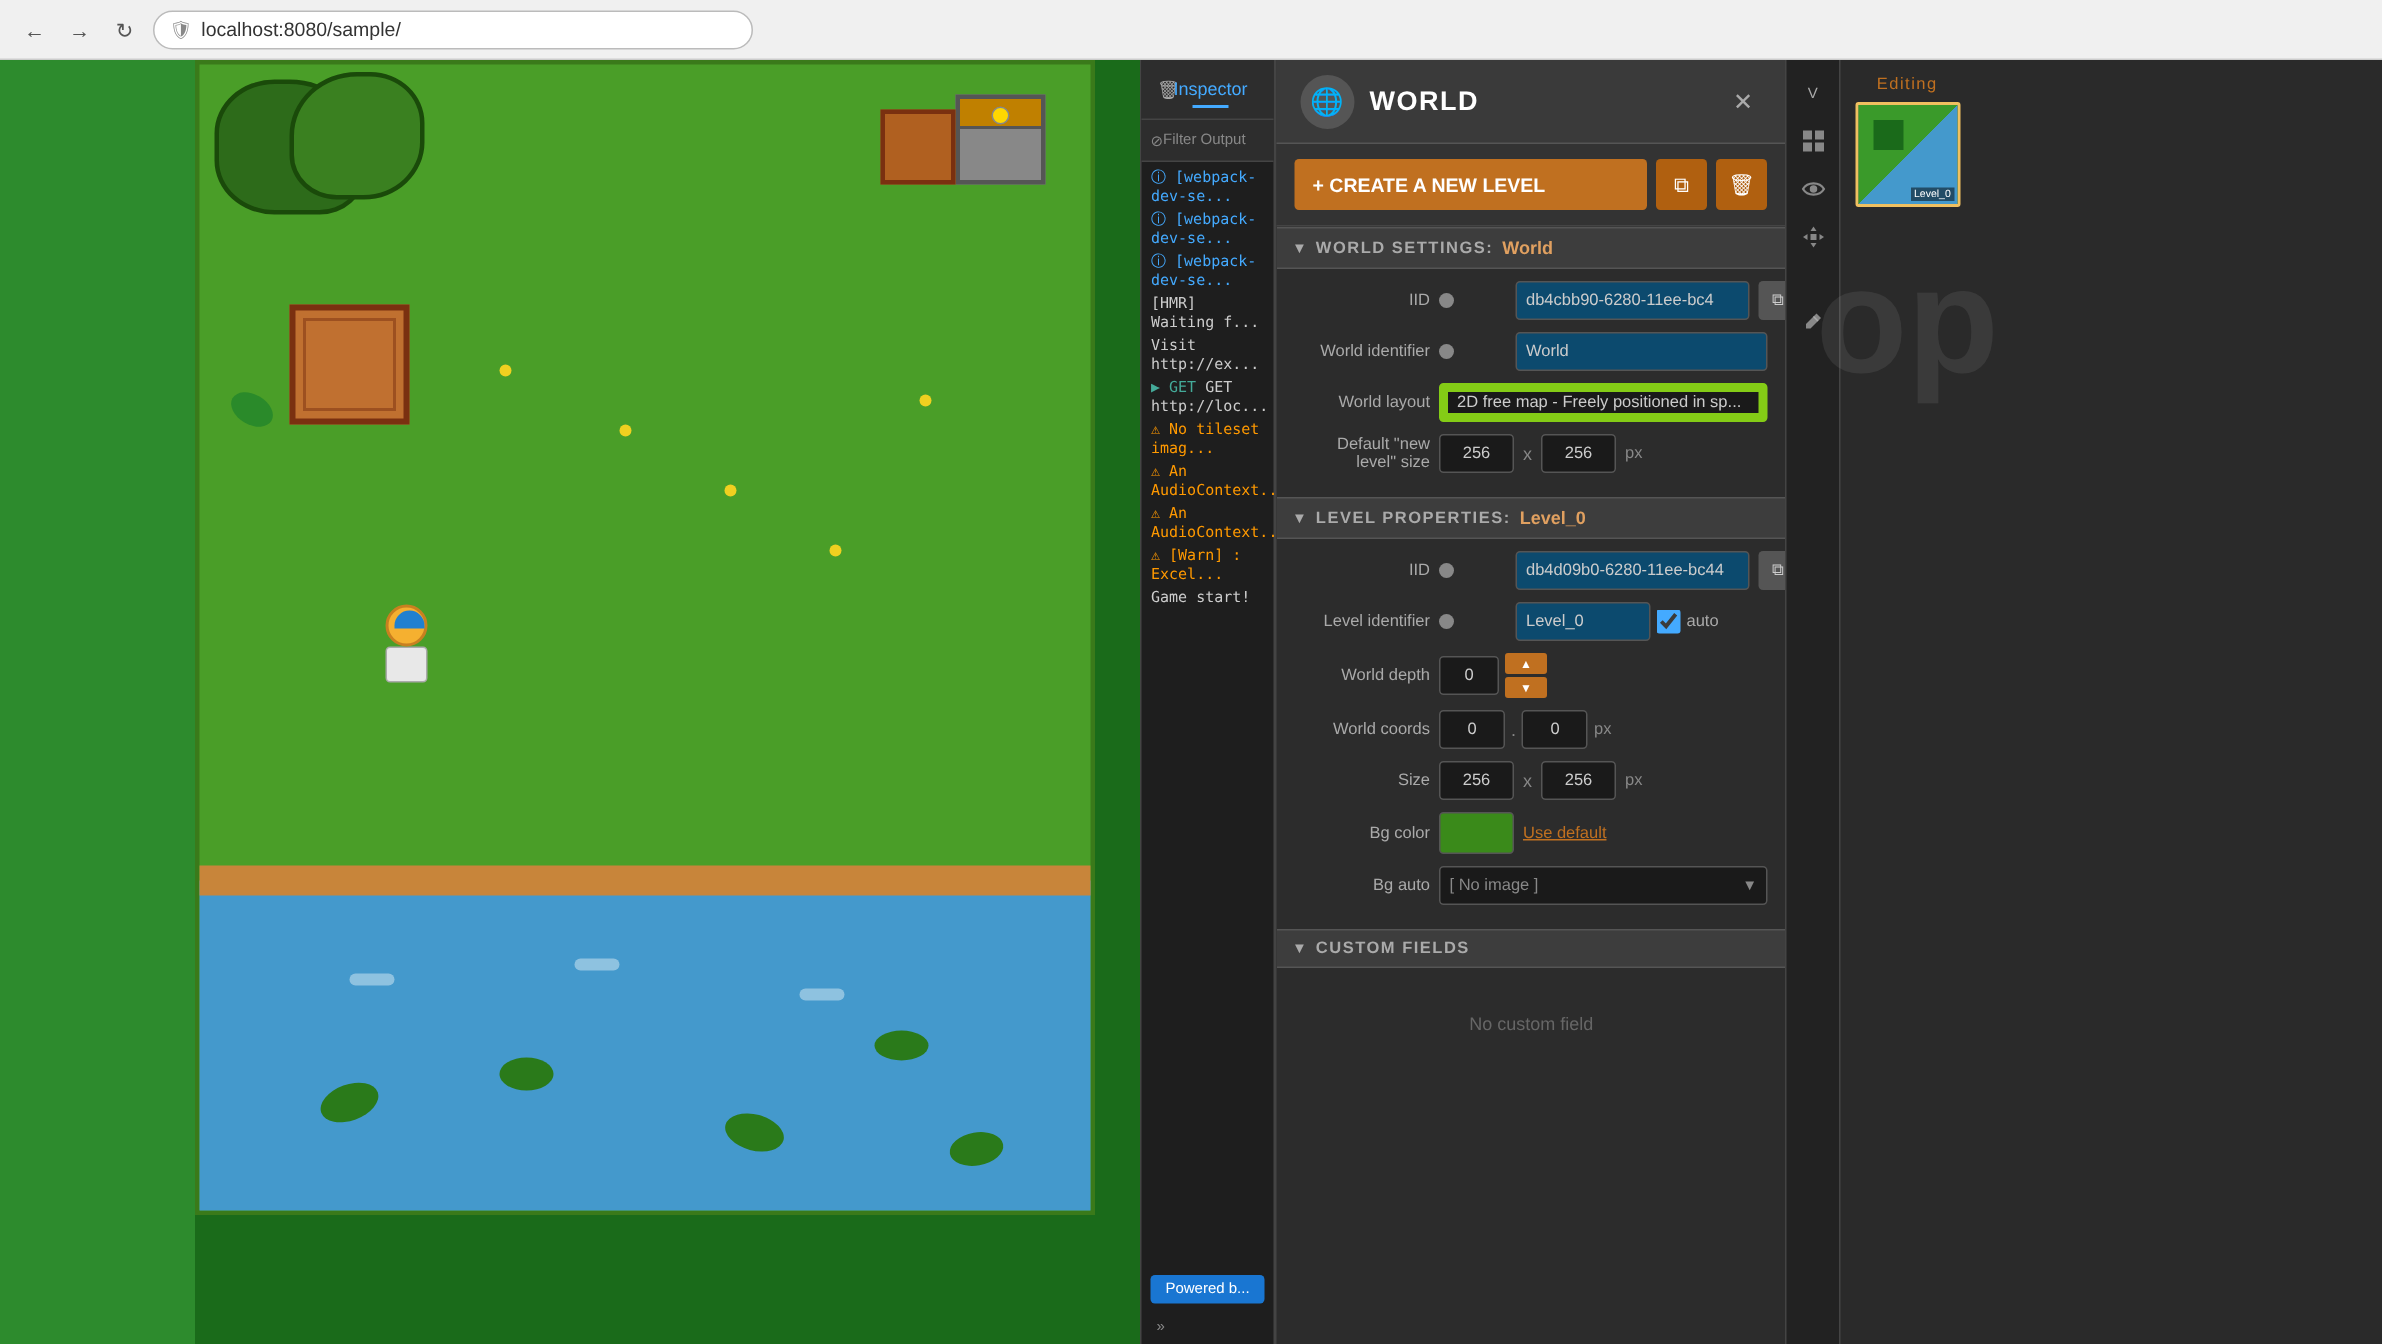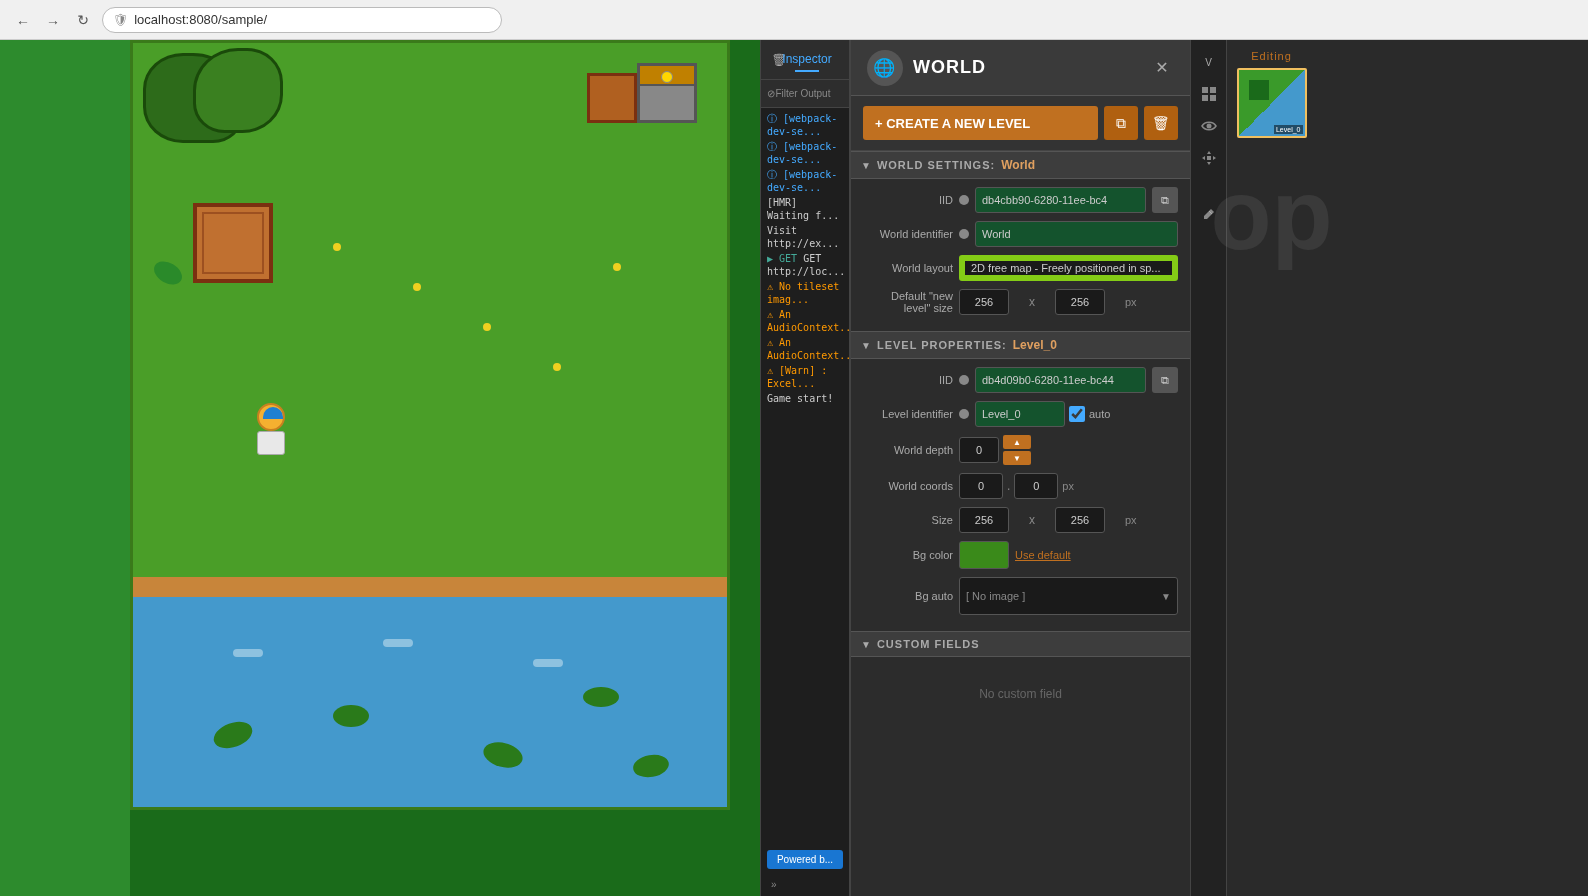--- a/index.html
+++ b/index.html
@@ -240,26 +240,27 @@
     .form-label {
       width: 90px;
       font-size: 11px;
       color: #aaa;
       text-align: right;
       flex-shrink: 0;
     }
     .form-input {
       flex: 1;
       height: 26px;
-      background: #14532d;
+      background: #0c4a6e;
       border: 1px solid #555;
       border-radius: 3px;
       color: #ccc;
       font-size: 11px;
       padding: 0 6px;
+      margin-left: 35px;
     }
     .copy-btn {
       width: 26px; height: 26px;
       background: #555;
       border: none;
       border-radius: 3px;
       color: #ccc;
       font-size: 11px;
       cursor: pointer;
       display: flex; align-items: center; justify-content: center;
@@ -278,21 +279,21 @@
       border: 6px solid #84cc16;
       border-radius: 3px;
       color: #ccc;
       font-size: 11px;
       padding: 0 6px;
       appearance: none;
     }
     .size-row {
       display: flex;
       align-items: center;
-      gap: 20px;
+      gap: 6px;
     }
     .size-input {
       width: 50px;
       height: 26px;
       background: #1a1a1a;
       border: 1px solid #555;
       border-radius: 3px;
       color: #ccc;
       font-size: 11px;
       padding: 0 6px;
@@ -364,21 +365,21 @@
       color: #c07020;
       font-size: 11px;
       cursor: pointer;
       text-decoration: underline;
       background: none; border: none;
     }
 
     
     .bg-image-select {
       flex: 1;
-      height: 38px;
+      height: 26px;
       background: #1a1a1a;
       border: 1px solid #555;
       border-radius: 3px;
       color: #888;
       font-size: 11px;
       padding: 0 6px;
       display: flex; align-items: center; justify-content: space-between;
     }
     .dropdown-arrow { color: #888; font-size: 10px; }
 

